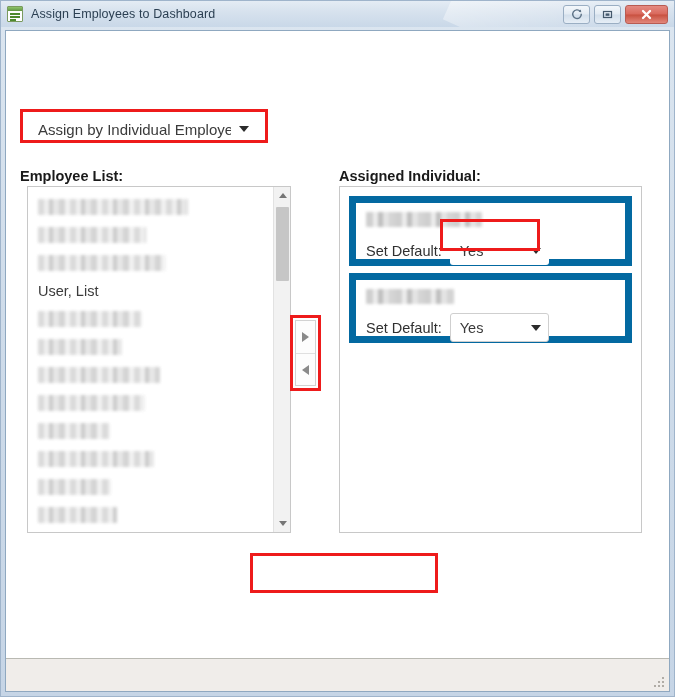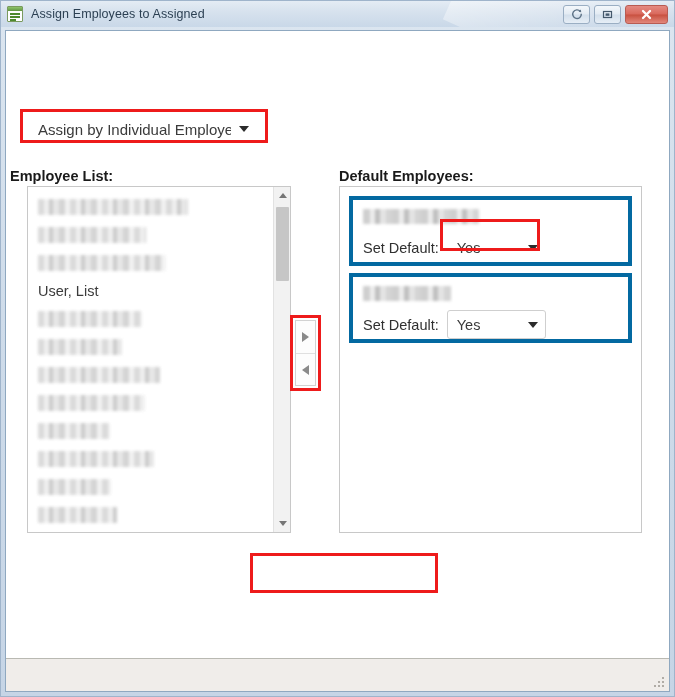--- a/index.html
+++ b/index.html
@@ -175,21 +175,21 @@
   }
   #assign-mode-combo .combo-text { padding-left: 9px; font-size: 15px; color: #3b3b3b; }
   #assign-mode-annot { left: 14px; top: 78px; width: 248px; height: 34px; }
 
   .section-label {
     position: absolute;
     font-size: 14.5px;
     font-weight: bold;
     color: #1a1a1a;
   }
-  #employee-list-label { left: 4px; top: 137px; }
+  #employee-list-label { left: 14px; top: 137px; }
   #assigned-label { left: 333px; top: 137px; }
 
   
   .listbox {
     position: absolute;
     left: 21px; top: 155px;
     width: 264px; height: 347px;
     border: 1px solid #c8c8c8;
     background: #ffffff;
     overflow: hidden;
@@ -302,21 +302,21 @@
   
   .assigned-panel {
     position: absolute;
     left: 333px; top: 155px;
     width: 303px; height: 347px;
     border: 1px solid #c8c8c8;
     background: #ffffff;
     padding: 9px;
   }
   .assigned-card {
-    border: 4px solid #0369a1;
+    border: 7px solid #0369a1;
     background: #ffffff;
     height: 70px;
     margin-bottom: 7px;
     padding: 8px 10px 0 10px;
     position: relative;
   }
   .card-name {
     height: 17px;
     position: relative;
   }
@@ -383,21 +383,21 @@
 
 <div class="window">
 
   <div class="titlebar">
     <div class="win-icon">
       <div class="bar-top"></div>
       <div class="line l1"></div>
       <div class="line l2"></div>
       <div class="line l3"></div>
     </div>
-    <div class="win-title">Assign Employees to Assigned</div>
+    <div class="win-title">Assign Employees to Dashboard</div>
 
     <div class="win-controls">
       <div class="ctl">
         <svg width="13" height="13" viewBox="0 0 13 13">
           <path d="M10.3 3.4a4.3 4.3 0 1 0 1 2.4" fill="none" stroke="#5d7286" stroke-width="1.4"></path>
           <path d="M10.9 1.6 L11.2 4.2 L8.6 3.8 Z" fill="#5d7286"></path>
         </svg>
       </div>
       <div class="ctl">
         <svg width="13" height="13" viewBox="0 0 13 13">
@@ -478,21 +478,21 @@
       <div class="transfer-group">
         <div class="xfer-btn">
           <span class="tri-right"></span>
         </div>
         <div class="xfer-btn">
           <span class="tri-left"></span>
         </div>
       </div>
       <div class="annot" id="transfer-annot"></div>
 
-      <div class="section-label" id="assigned-label">Default Employees:</div>
+      <div class="section-label" id="assigned-label">Assigned Individual:</div>
 
       <div class="assigned-panel" id="assigned-panel">
           <div class="assigned-card">
             <div class="card-name">
               <span class="redact" style="width: 116px;"></span>
             </div>
             <div class="card-row">
               <span class="set-default-label">Set Default:</span>
               <div class="yn-combo flat">
                 <span class="yn-text">Yes</span>

